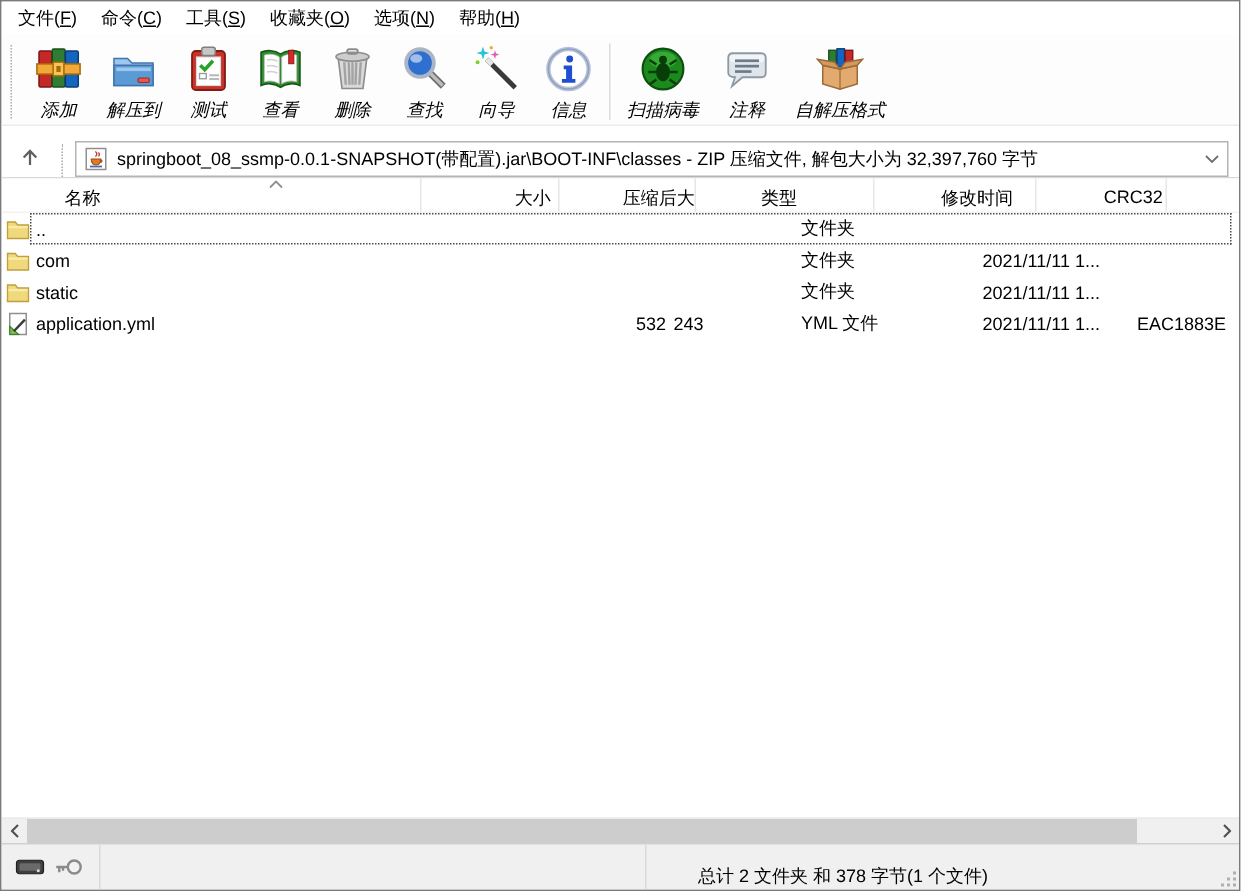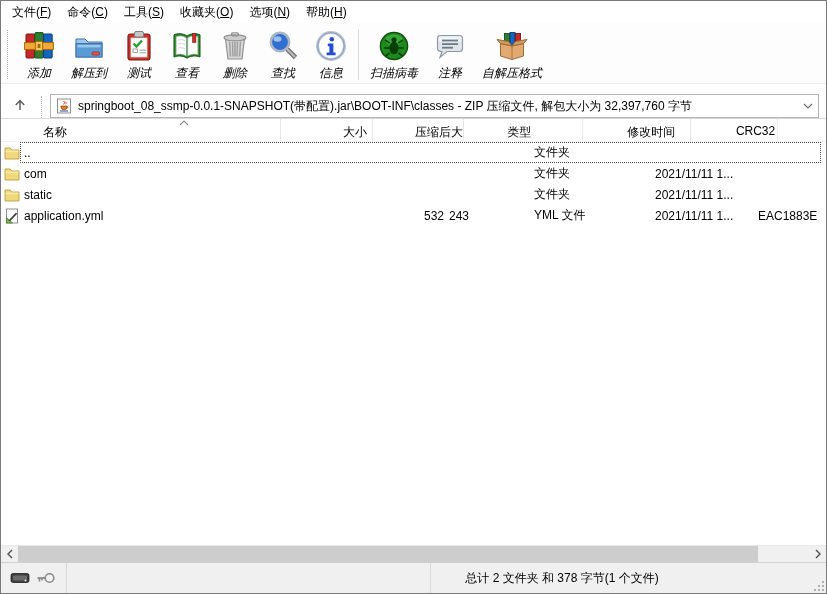--- a/index.html
+++ b/index.html
@@ -56,21 +56,21 @@
   .c-packed{ width:78px; text-align:left; padding-right:6px;}
   .c-type{ width:120px; padding-left:7px;}
   .c-mod{ width:102px; padding-left:8px;}
   .c-crc{ width:70px; padding-left:9px;}
   
   .hscroll{ height:17px; background:#f0f0f0; display:flex; align-items:stretch; border-top:1px solid #eaeaea; flex:0 0 auto;}
   .hs-btn{ width:17px; display:flex; align-items:center; justify-content:center;}
   .hs-thumb{ width:740px; background:#cdcdcd;}
   .hs-track{ flex:1;}
   
-  .statusbar{ height:31px; background:#f0f0f0; border-top:1px solid #d0d0d0; display:flex; align-items:center; flex:0 0 auto;}
+  .statusbar{ height:31px; background:#f0f0f0; border-top:1px solid #d0d0d0; display:flex; align-items:flex-end; flex:0 0 auto;}
   .sb-left{ width:66px; height:100%; display:flex; align-items:center; gap:6px; padding-left:9px; border-right:1px solid #dadada;}
   .sb-mid{ width:364px; height:100%; border-right:1px solid #dadada;}
   .sb-total{ width:262px; text-align:center; white-space:nowrap;}
   .sb-right{ flex:1; height:100%; position:relative;}
   .sb-grip{ position:absolute; right:1px; bottom:1px;}
 </style>
 </head>
 <body>
 
 <svg width="0" height="0" style="position:absolute" aria-hidden="true">
@@ -282,20 +282,26 @@
         <span class="tb-label">删除</span>
       </div>
 
       <div class="tb-btn">
         <svg class="tb-icon">
           <use href="#i-find" xlink:href="#i-find"></use>
         </svg>
         <span class="tb-label">查找</span>
       </div>
 
+      <div class="tb-btn">
+        <svg class="tb-icon">
+          <use href="#i-wizard" xlink:href="#i-wizard"></use>
+        </svg>
+        <span class="tb-label">向导</span>
+      </div>
 
       <div class="tb-btn">
         <svg class="tb-icon">
           <use href="#i-info" xlink:href="#i-info"></use>
         </svg>
         <span class="tb-label">信息</span>
       </div>
     <div class="tb-sep"></div>
       <div class="tb-btn">
         <svg class="tb-icon">

